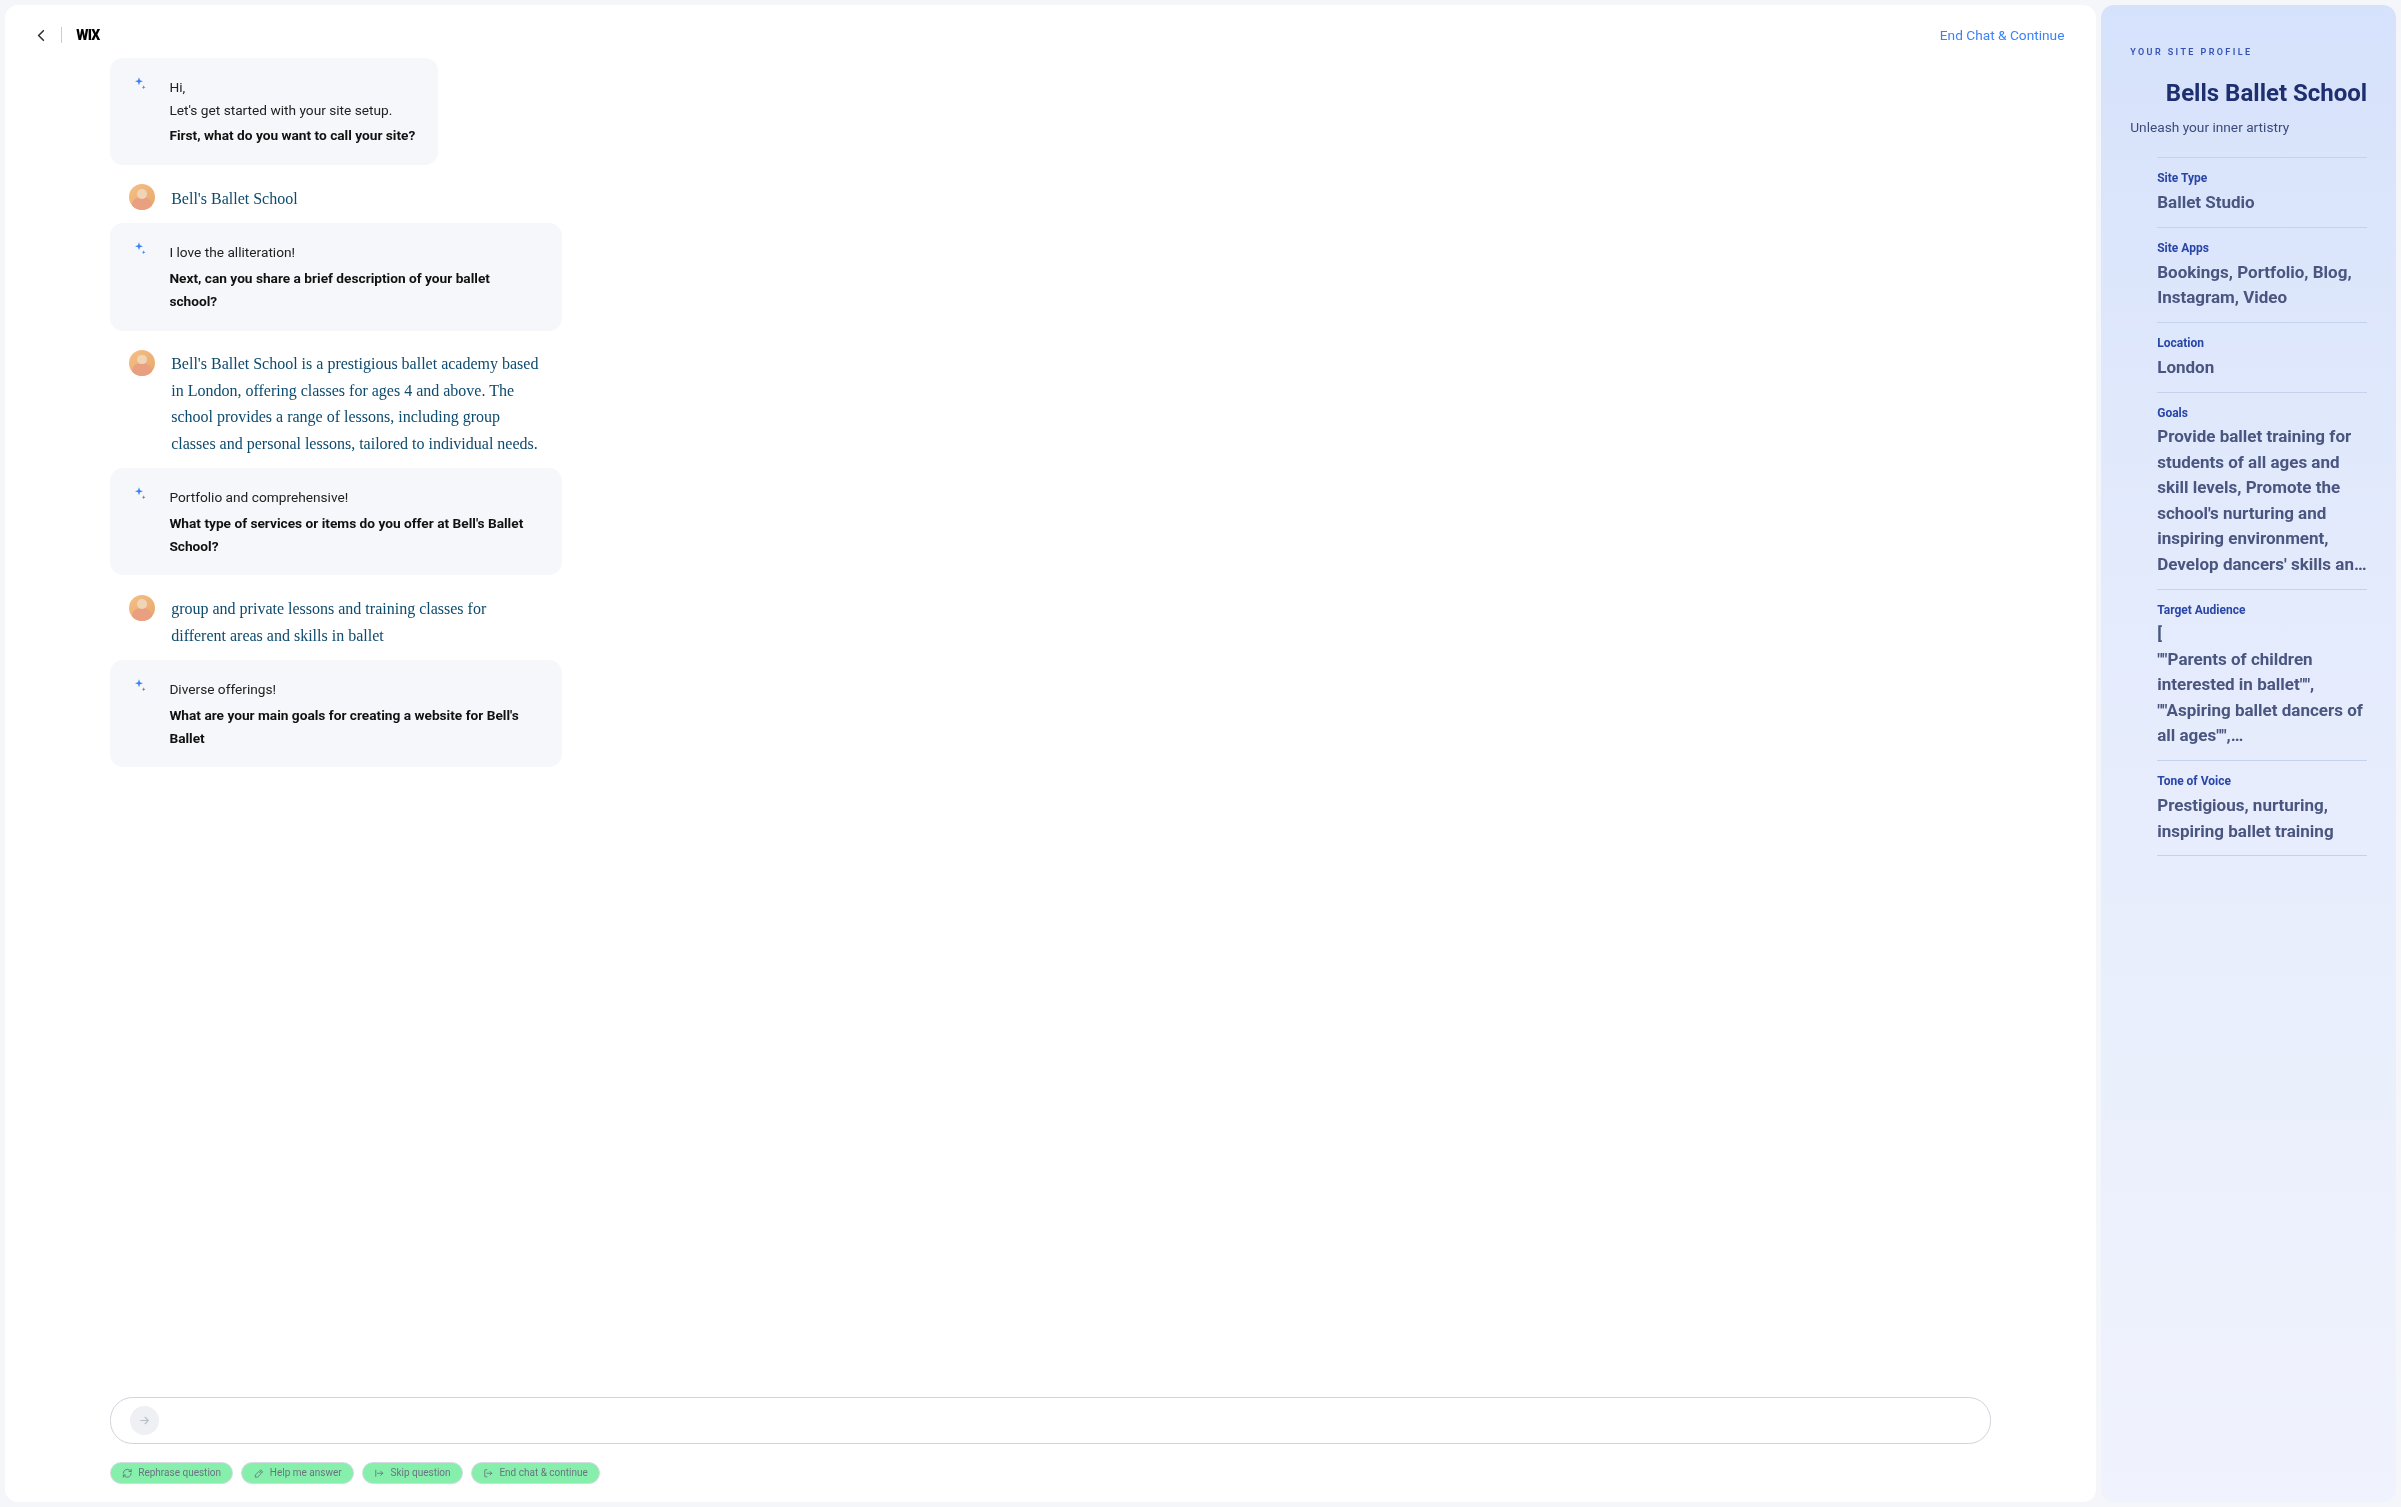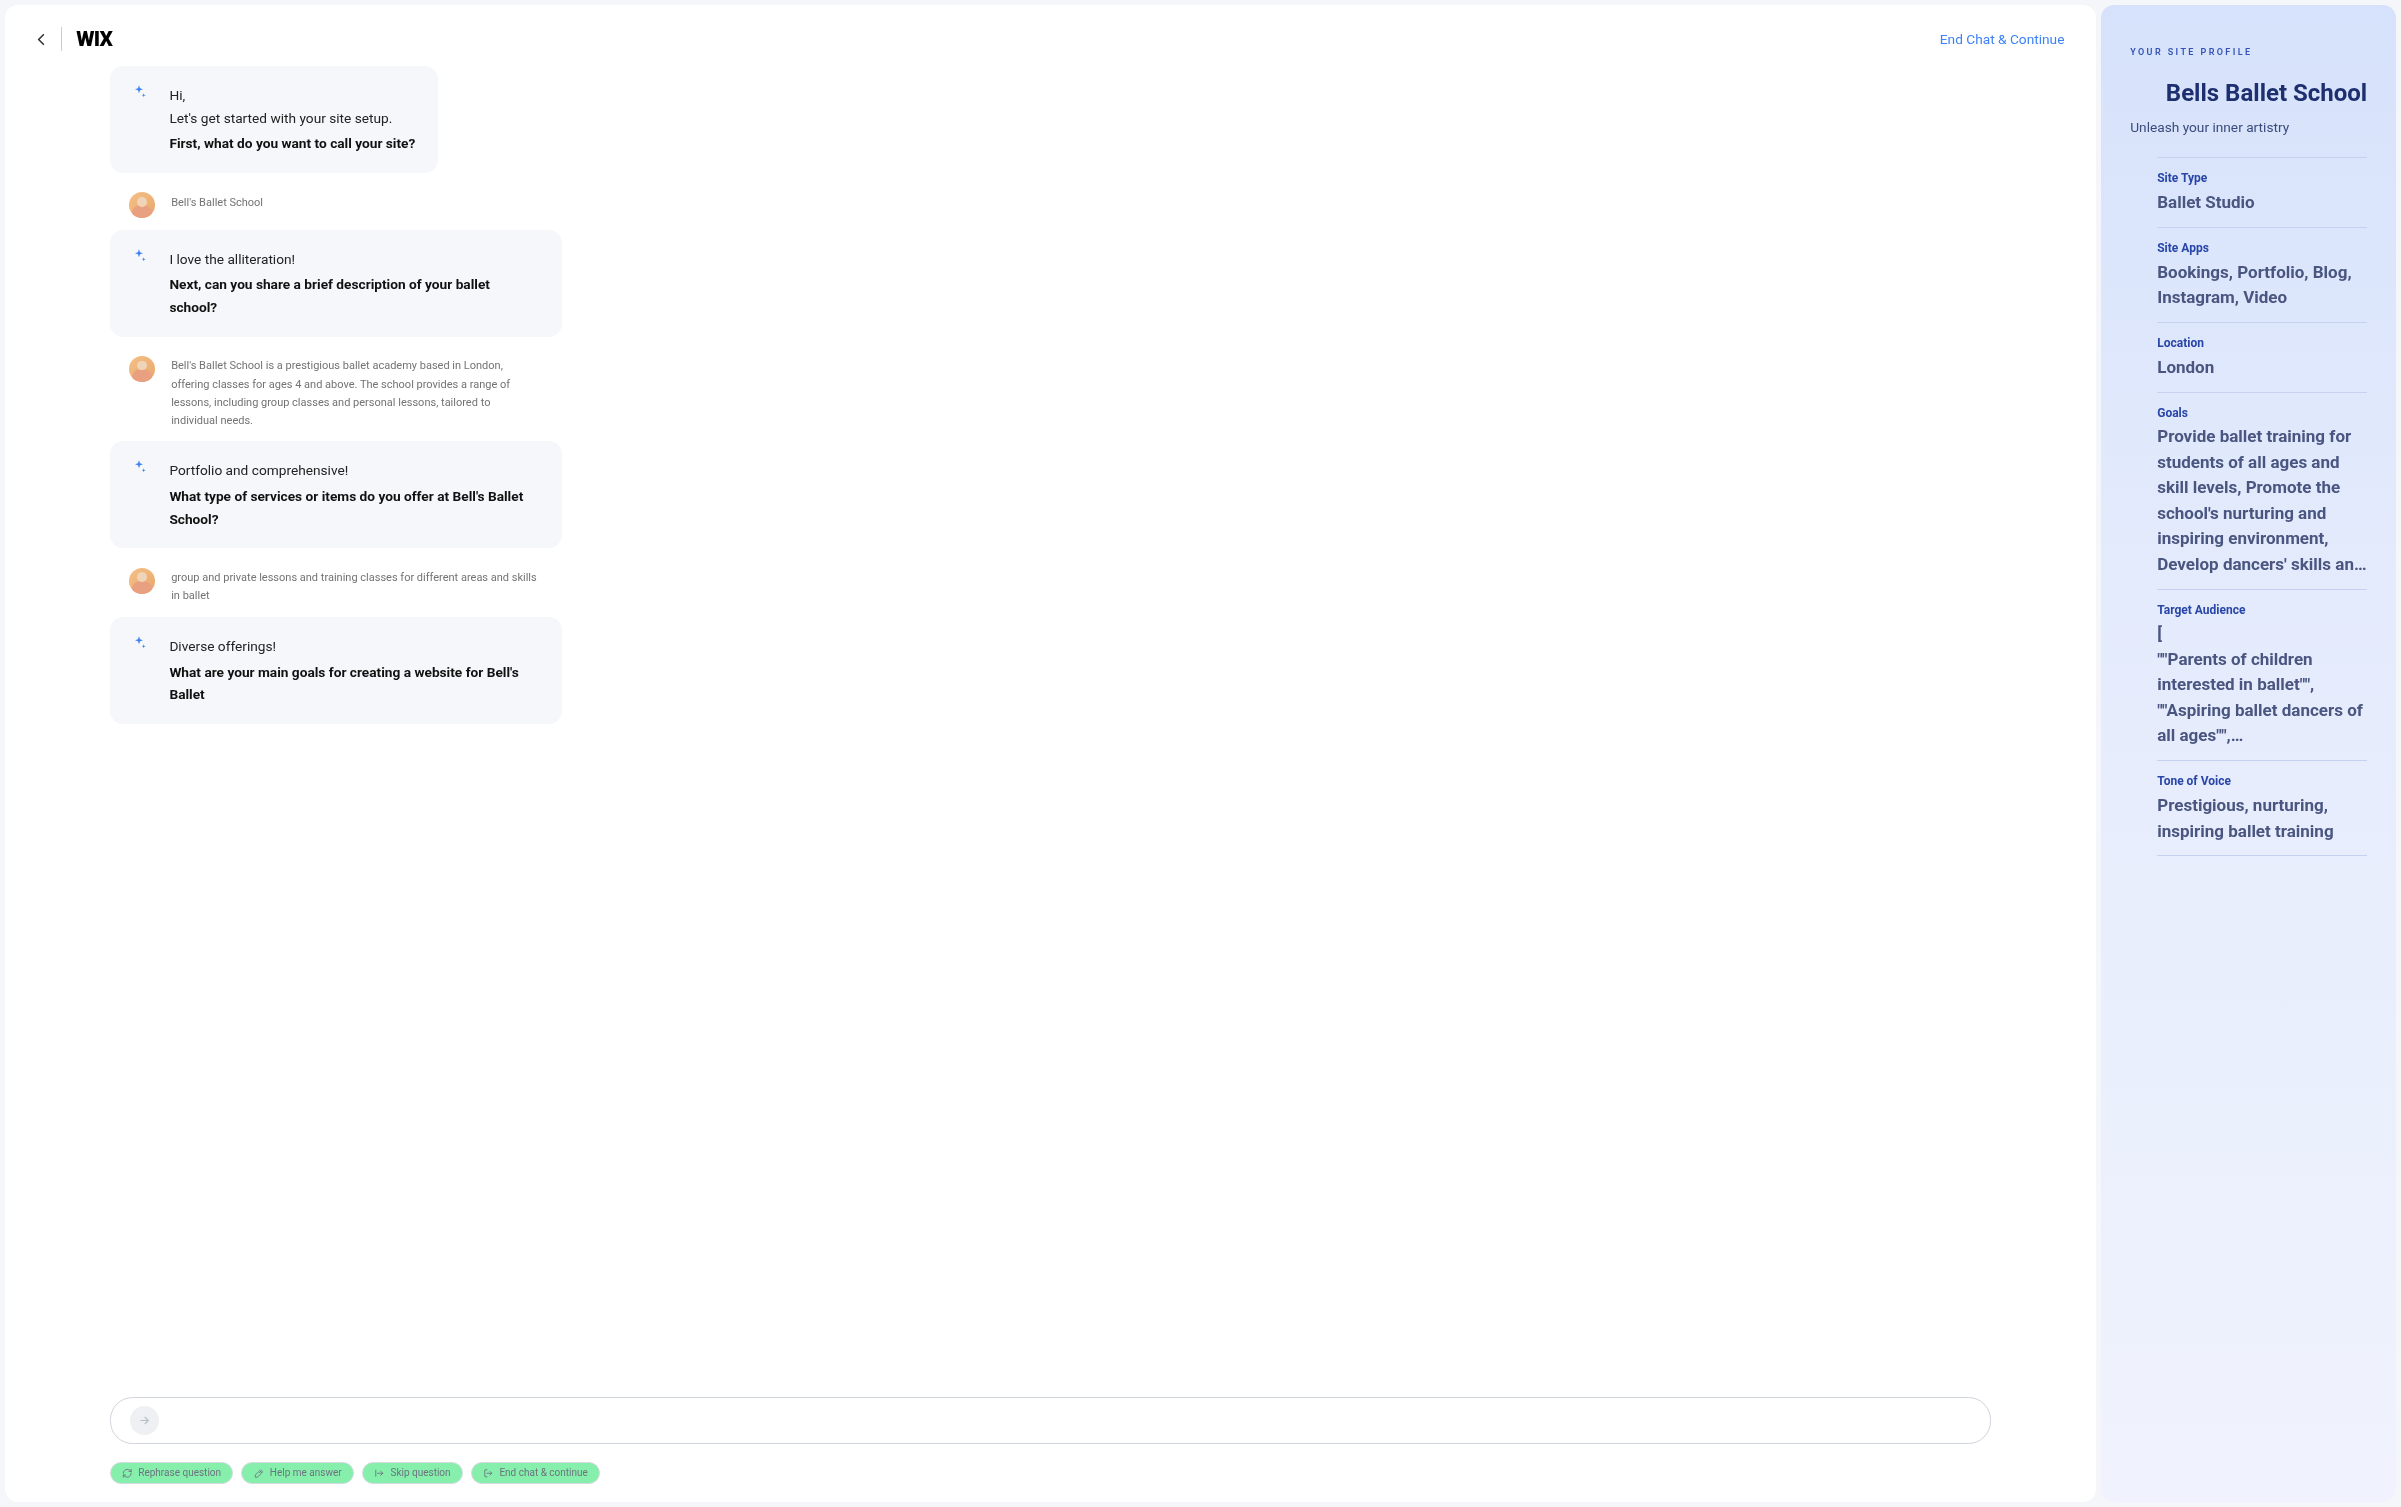--- a/index.html
+++ b/index.html
@@ -37,21 +37,21 @@
       gap: 16px;
     }
     .back-btn {
       color: #333;
       cursor: pointer;
       display: flex;
       align-items: center;
     }
     .wix-logo {
       font-weight: 900;
-      font-size: 21px;
+      font-size: 14px;
       letter-spacing: -0.8px;
       color: #000;
       border-left: 0.8px solid #ccc;
       padding-left: 14.5px;
     }
     .end-chat-link {
       color: #3b82f6;
       font-size: 13.7px;
       cursor: pointer;
     }
@@ -124,24 +124,25 @@
       content: '';
       position: absolute;
       bottom: -1.6px;
       left: 3.2px;
       width: 19.4px;
       height: 14.5px;
       background: #e8a080;
       border-radius: 50% 50% 0 0;
     }
     .user-text {
-      font-size: 11px;
+      font-size: 16px;
       line-height: 1.65;
-      color: #737373;
+      color: #0c4a6e;
       padding-top: 1.6px;
+      font-family: Liberation Serif, serif;
     }
     .input-container {
       padding: 0 105px 9.7px 105px;
       position: relative;
     }
     .input-wrapper {
       display: flex;
       align-items: center;
       border: 0.8px solid #d0d4dc;
       border-radius: 22.6px;

